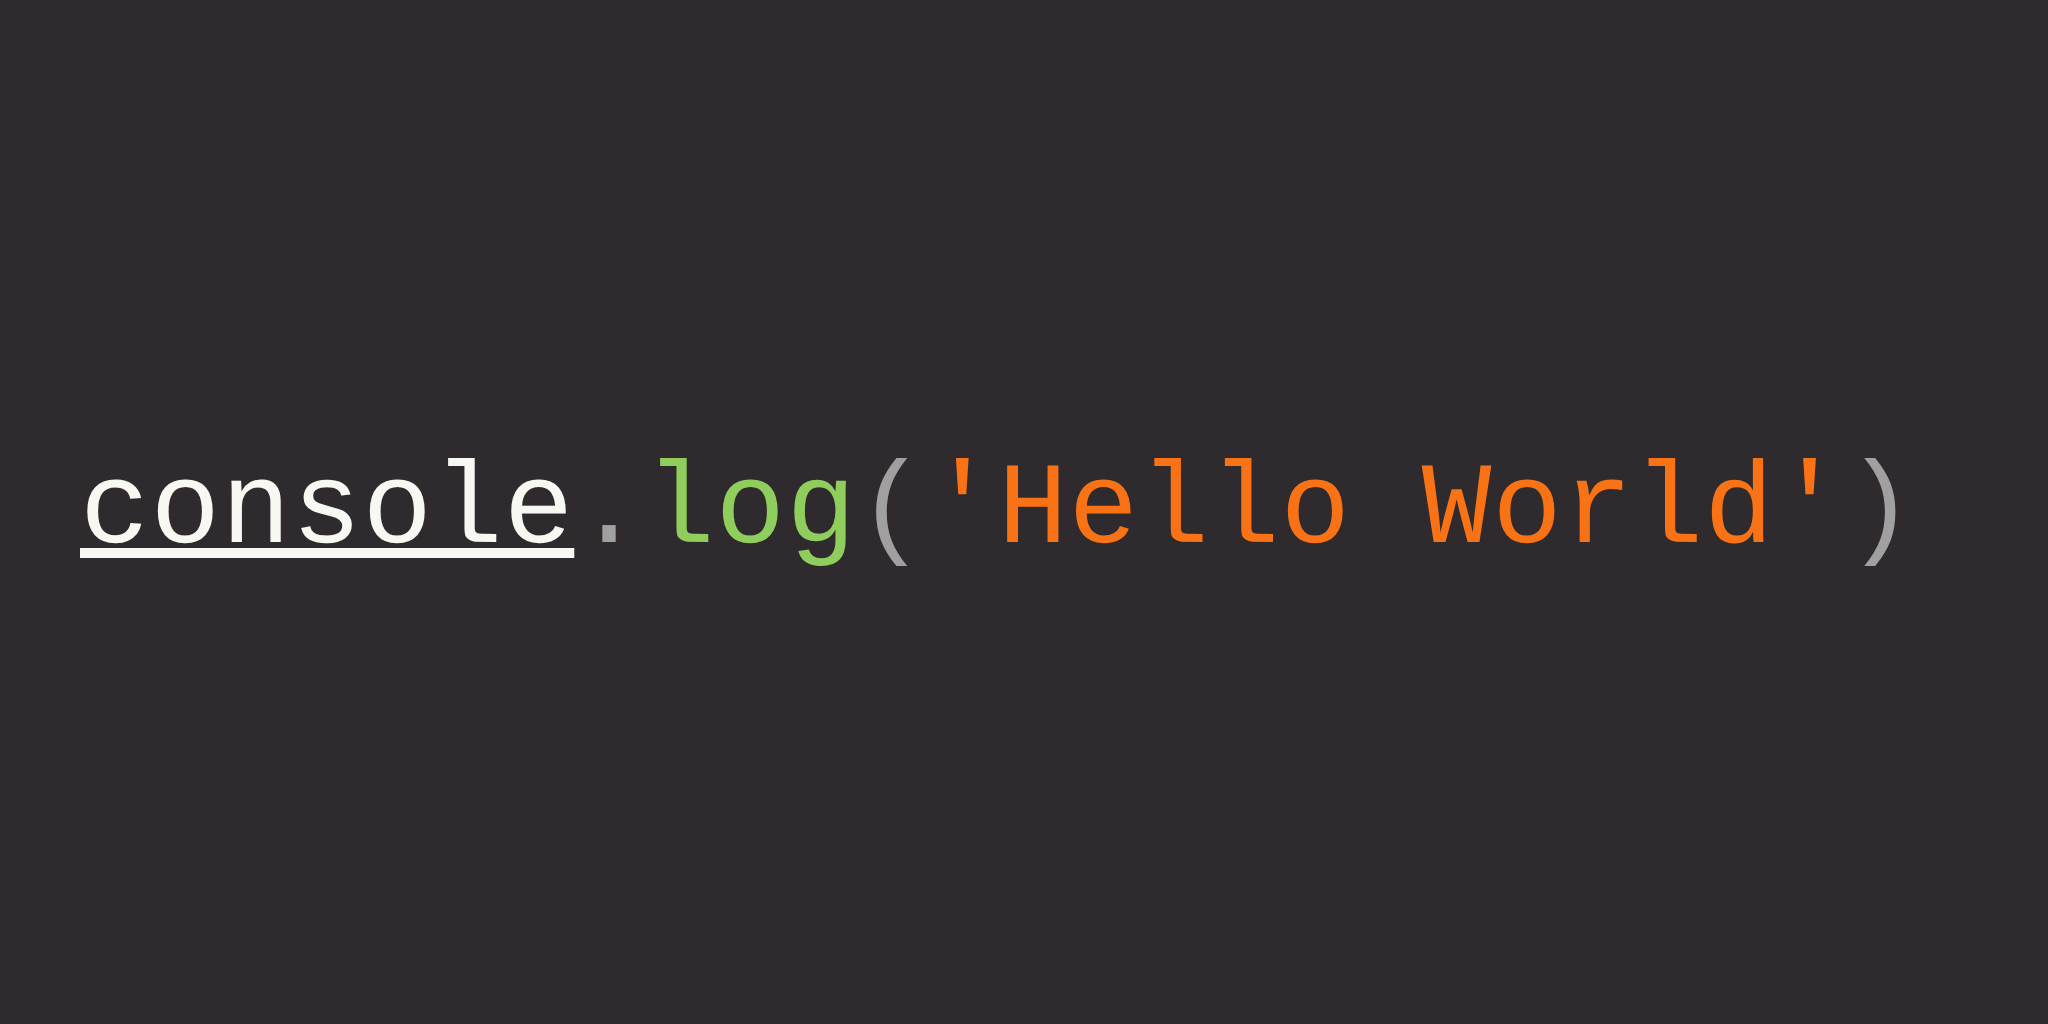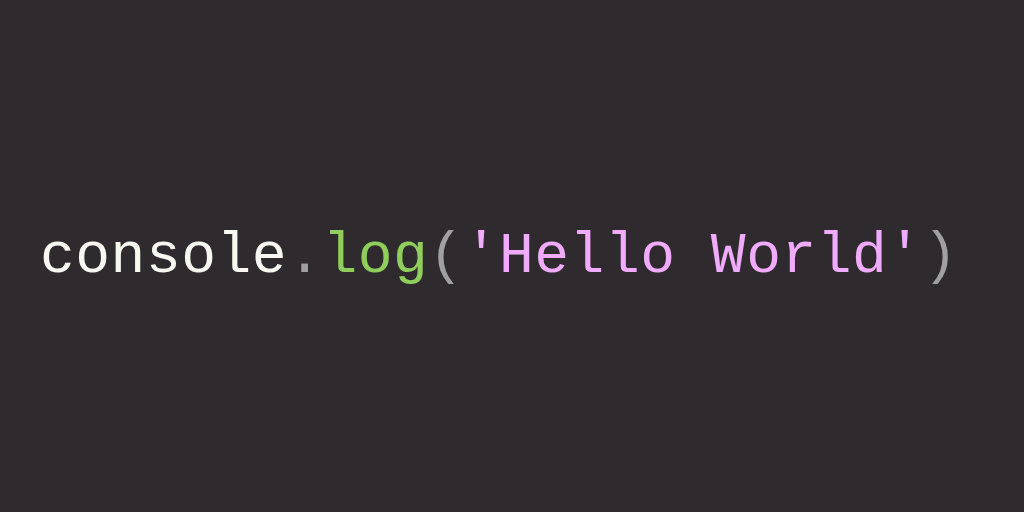--- a/index.html
+++ b/index.html
@@ -18,31 +18,32 @@
       font-family: 'Menlo', 'Consolas', 'Courier New', monospace;
       font-size: 58px;
       overflow: hidden;
     }
     .code-line {
       white-space: pre;
       letter-spacing: 0.5px;
     }
     .object {
       color: #f8f8f2;
+      text-decoration: underline;
     }
     .dot {
       color: #a0a0a0;
     }
     .method {
       color: #8fce5c;
       text-align: right;
     }
     .paren {
       color: #a0a0a0;
     }
     .string {
-      color: #f0abfc;
+      color: #f97316;
     }
   </style>
 </head>
 <body>
 
 <div class="code-line"><span class="object">console</span><span class="dot">.</span><span class="method">log</span><span class="paren">(</span><span class="string">'Hello World'</span><span class="paren">)</span></div>
 
 </body></html>

